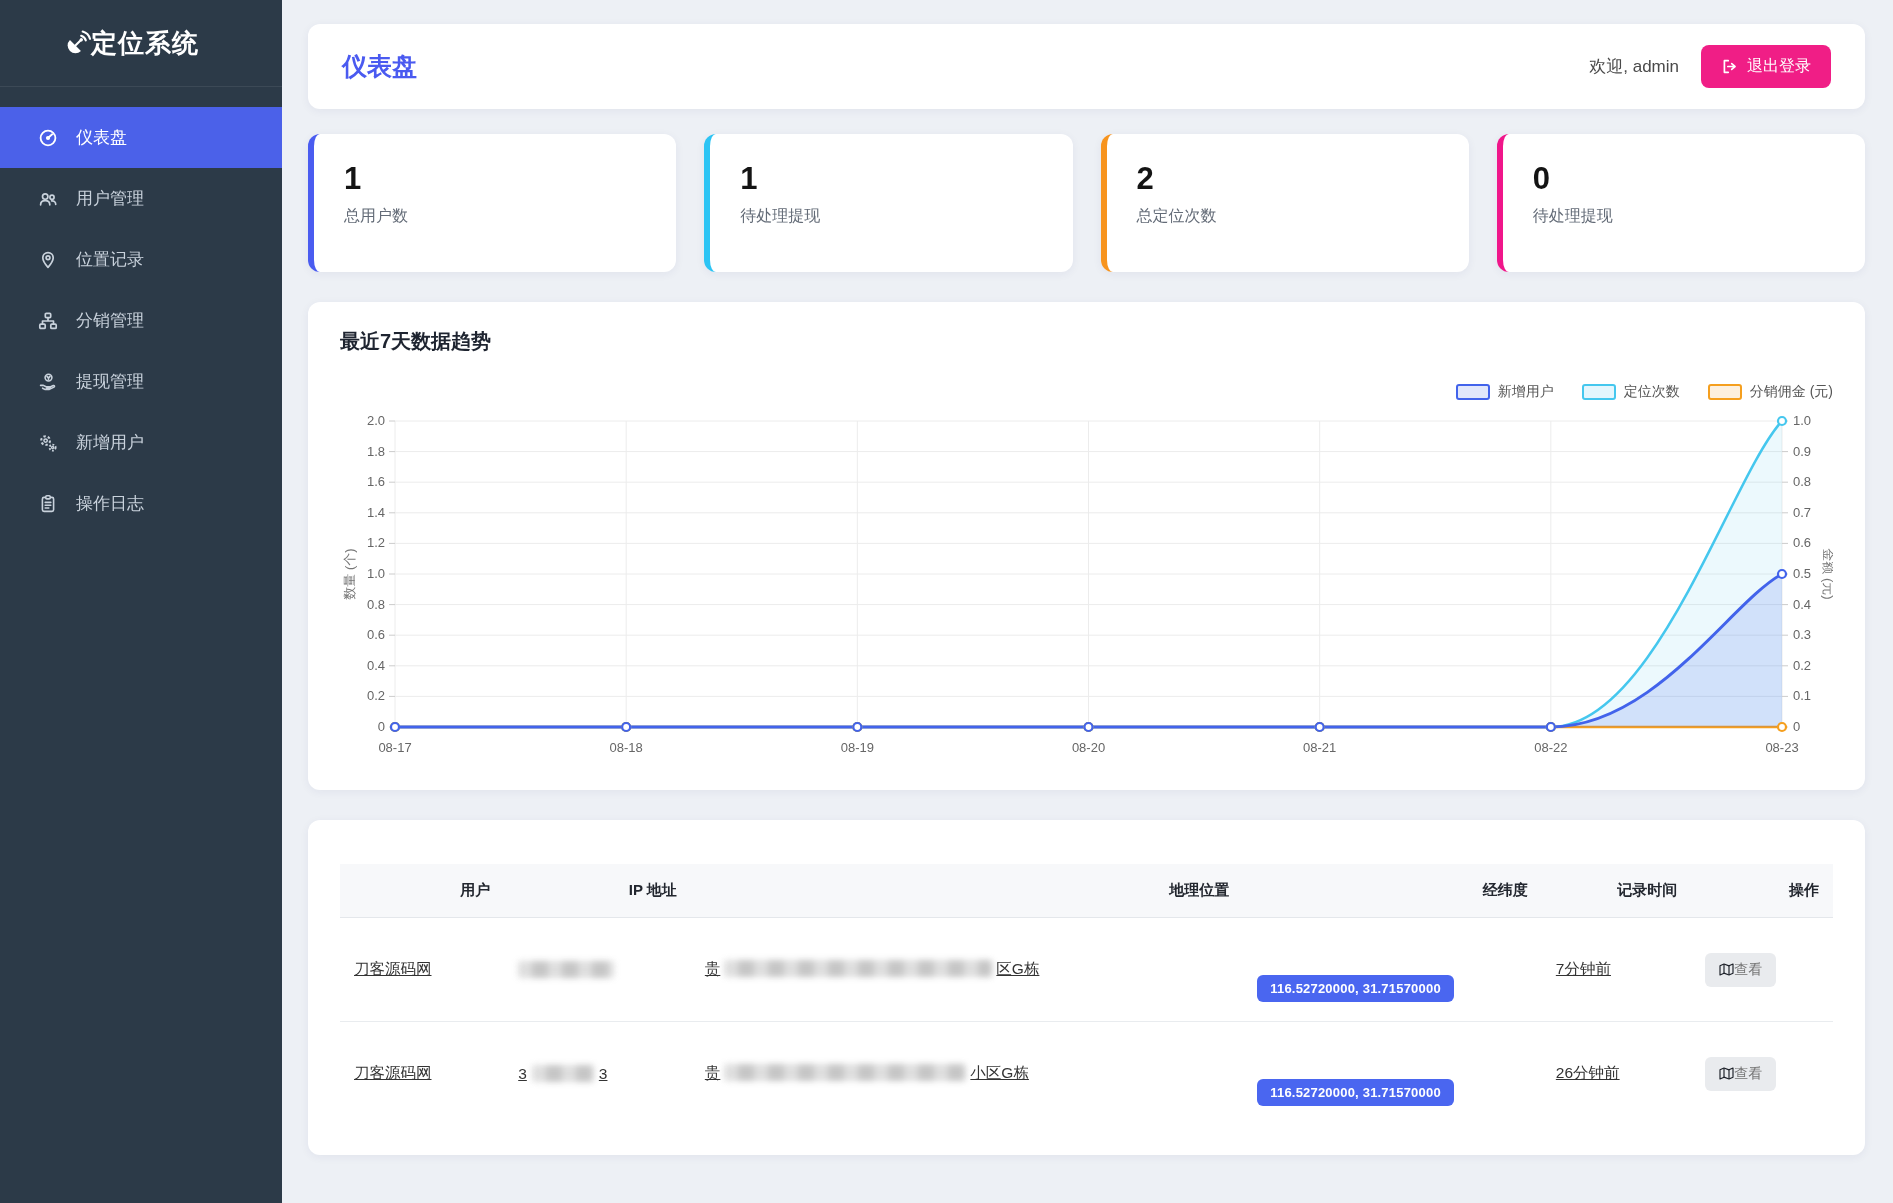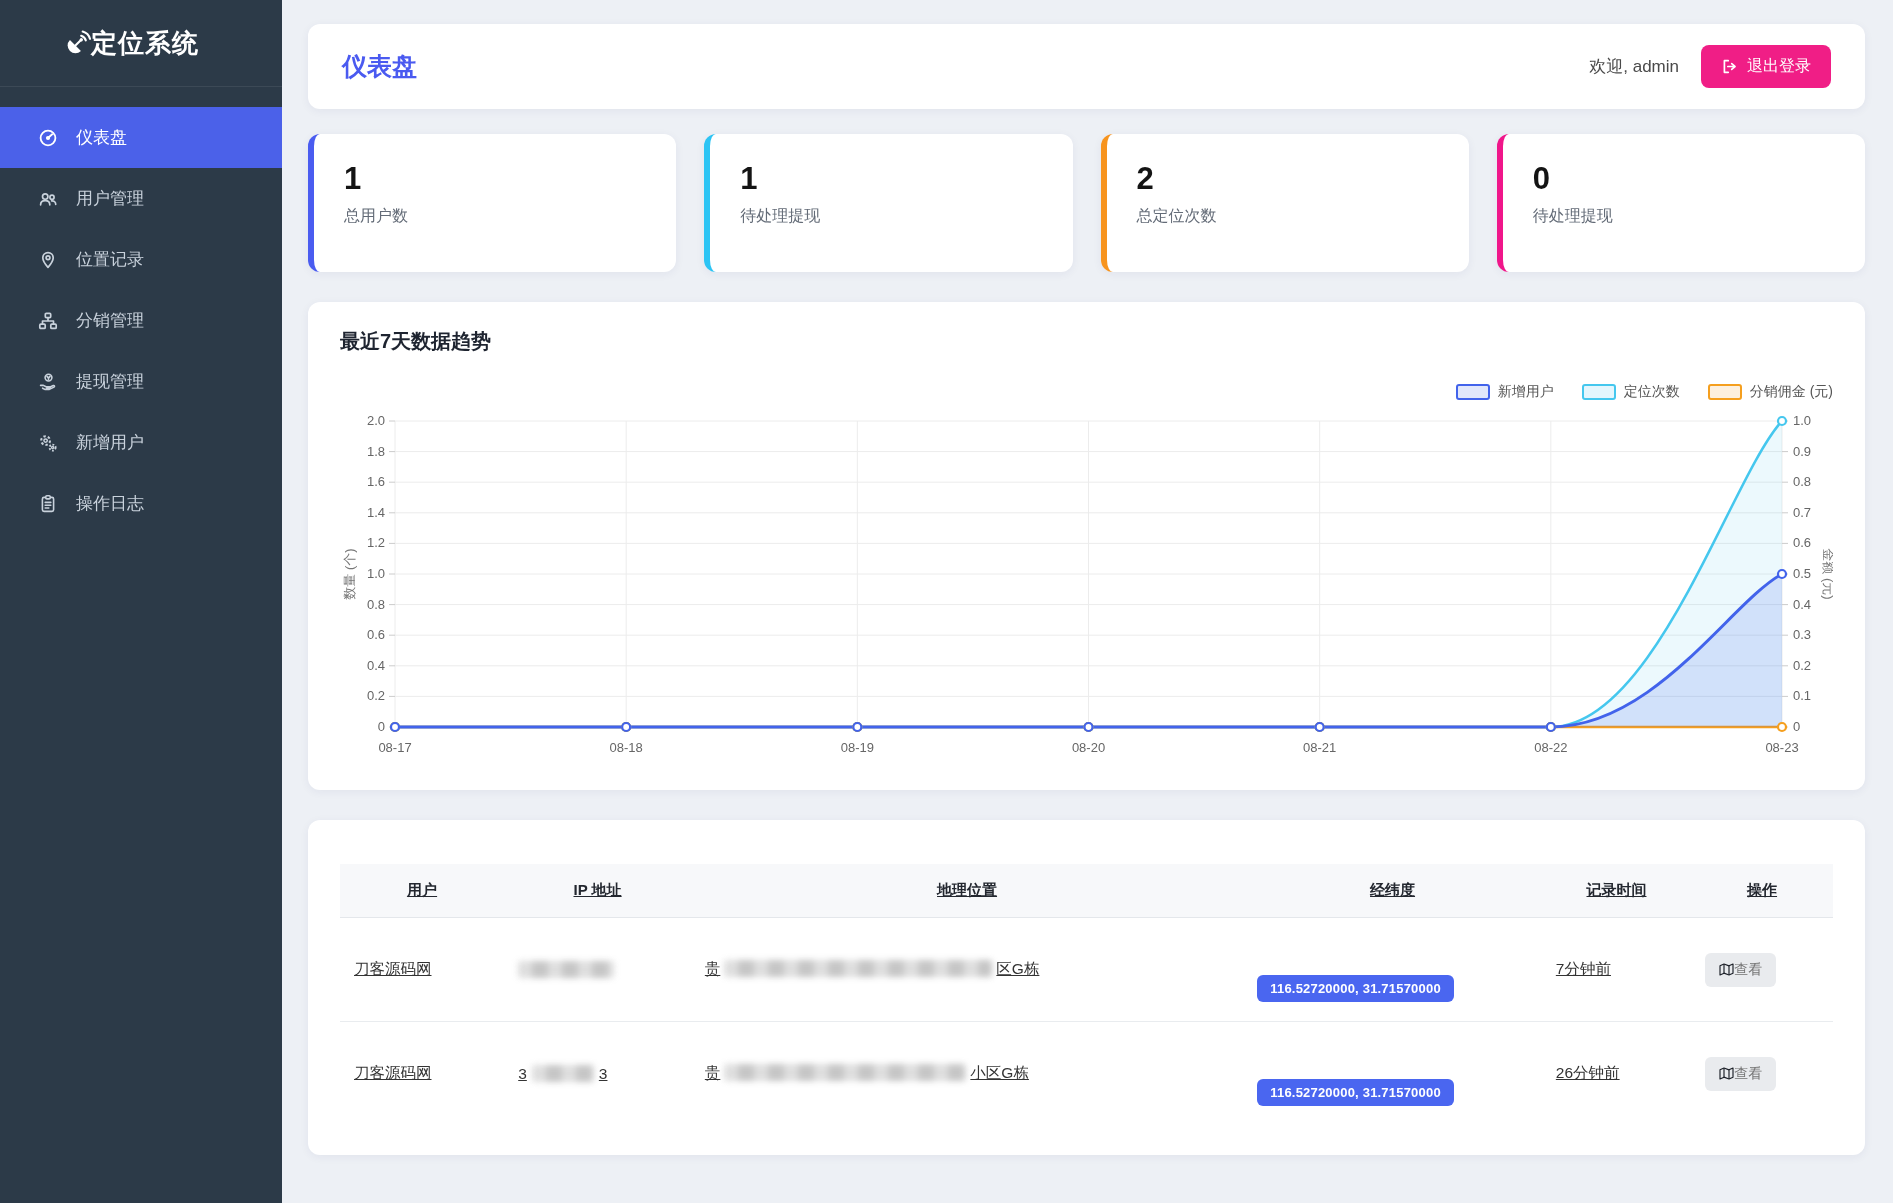--- a/index.html
+++ b/index.html
@@ -69,21 +69,21 @@
   .records-card { margin-top:30px; padding:24px 32px 30px; }
   .records-head { display:flex; align-items:center; justify-content:space-between; }
   .records-title { display:flex; align-items:center; gap:10px; font-size:20px; font-weight:bold; color:#1e2430; }
   .view-all-btn {
     background:#fff; border:1px solid #4a5cf0; color:#4656ee;
     border-radius:8px; padding:10px 18px; font-size:14px; cursor:pointer;
     font-family:inherit;
   }
   table { width:100%; border-collapse:collapse; margin-top:20px; }
   thead tr { background:#f7f8fa; }
-  th { text-align:center; font-size:15px; color:#23272f; padding:17px 14px; font-weight:bold;text-decoration:underline; }
+  th { text-align:right; font-size:15px; color:#23272f; padding:17px 14px; font-weight:bold; }
   td { font-size:15.5px; color:#333; padding:19px 14px; border-top:1px solid #e9ecef;text-decoration:underline; }
   tbody tr:first-child td { border-top:1px solid #e4e7eb; }
   .col-user{width:11%;} .col-ip{width:12.5%;} .col-loc{width:37%;}
   .col-coord{width:20%;} .col-time{width:10%;} .col-act{width:9.5%;}
   .coord-pill {
     display:inline-block; background:#4a66f0; color:#fff;
     font-size:13px; font-weight:bold; padding:6px 13px; border-radius:6px;
     letter-spacing:.2px; white-space:nowrap;margin-top:38px;
   }
   .view-btn {

